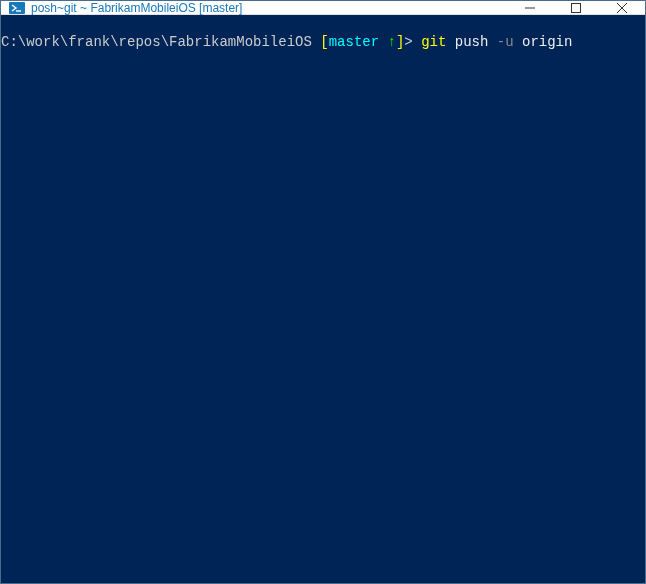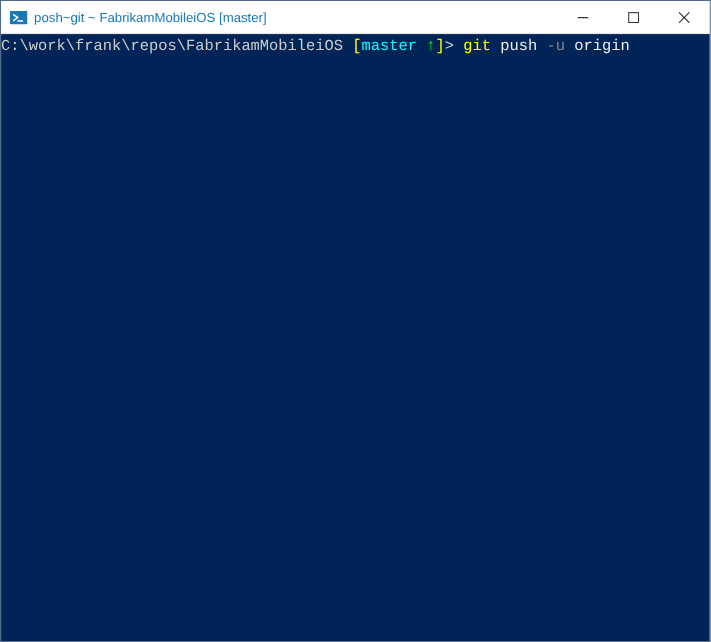--- a/index.html
+++ b/index.html
@@ -15,21 +15,21 @@
       overflow: hidden;
     }
     .window {
       width: 646px;
       height: 584px;
       display: flex;
       flex-direction: column;
       border: 1px solid #4a6b8a;
     }
     .titlebar {
-      height: 30px;
+      height: 14px;
       background: #ffffff;
       display: flex;
       align-items: center;
       padding: 0 0 0 8px;
       border-bottom: 1px solid #e0e0e0;
     }
     .titlebar-icon {
       width: 16px;
       height: 16px;
       margin-right: 6px;
@@ -65,20 +65,21 @@
       background: #012456;
       padding: 2px 0 0 0;
       font-size: 14px;
       line-height: 1.35;
       color: #cccccc;
       overflow: hidden;
     }
     .prompt-line {
       white-space: pre;
       font-family: Consolas, 'Courier New', monospace;
+      margin-top: 16px;
     }
     .path { color: #cccccc; }
     .branch-open { color: #ffff00; }
     .branch-name { color: #00ffff; }
     .branch-arrow { color: #00ff00; }
     .branch-close { color: #ffff00; }
     .gt { color: #cccccc; }
     .cmd { color: #ffff00; }
     .cmd-white { color: #eeeeee; }
     .cmd-gray { color: #888888; }

